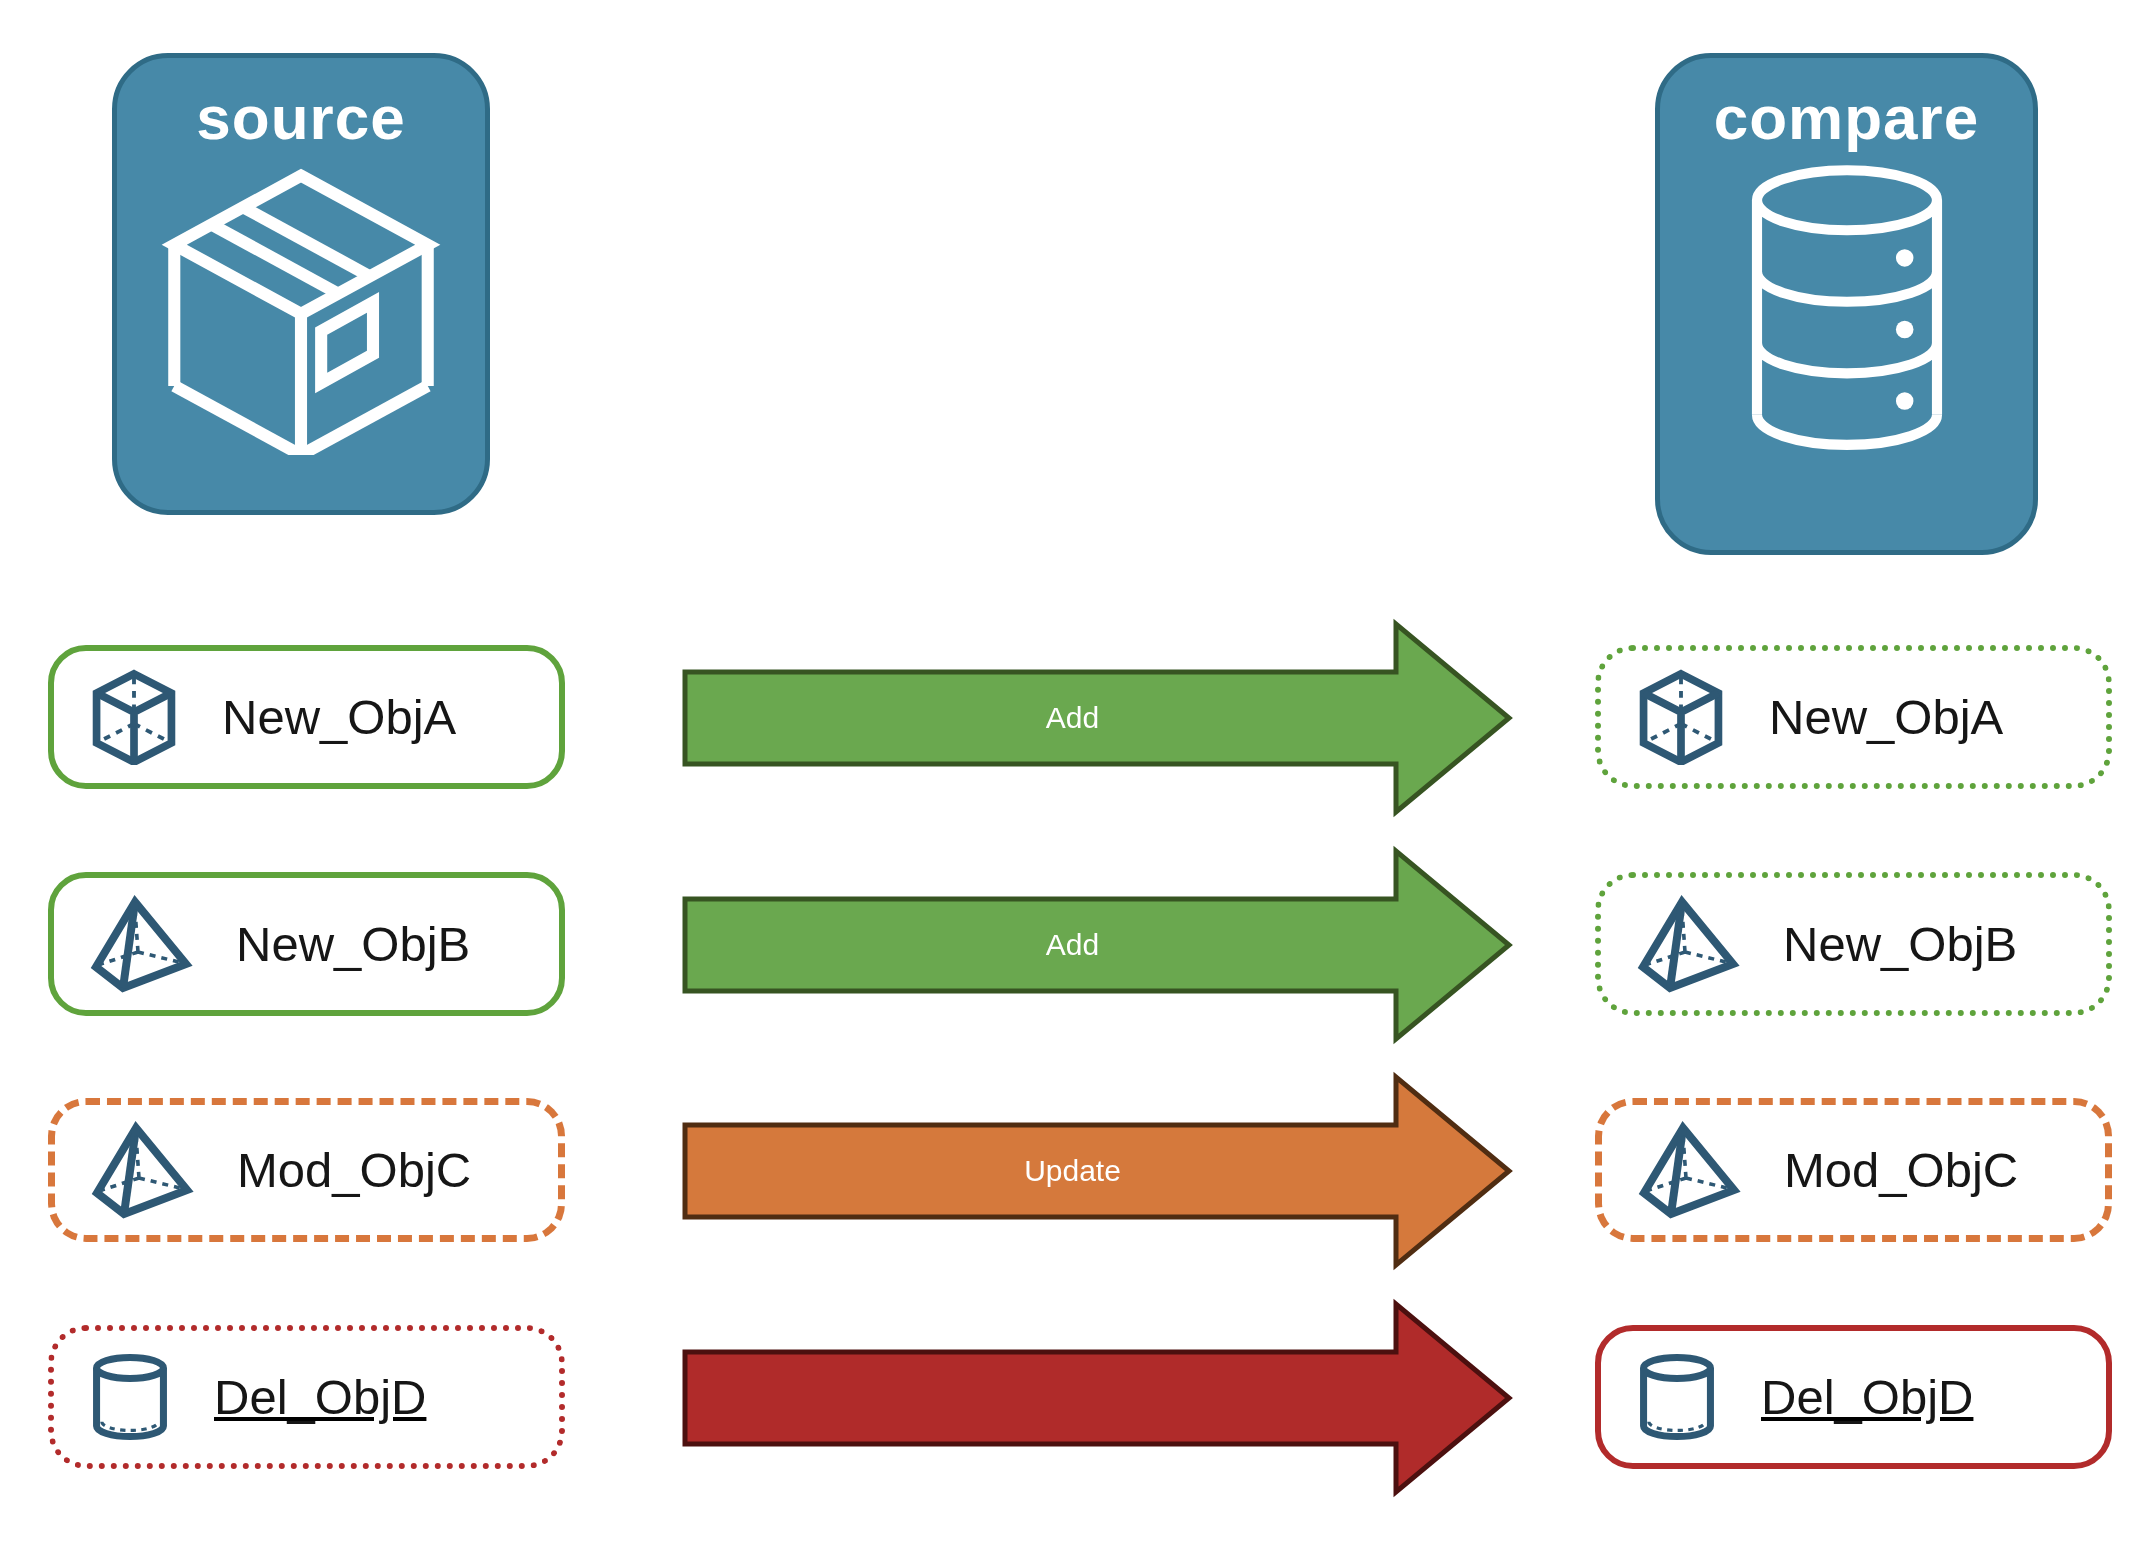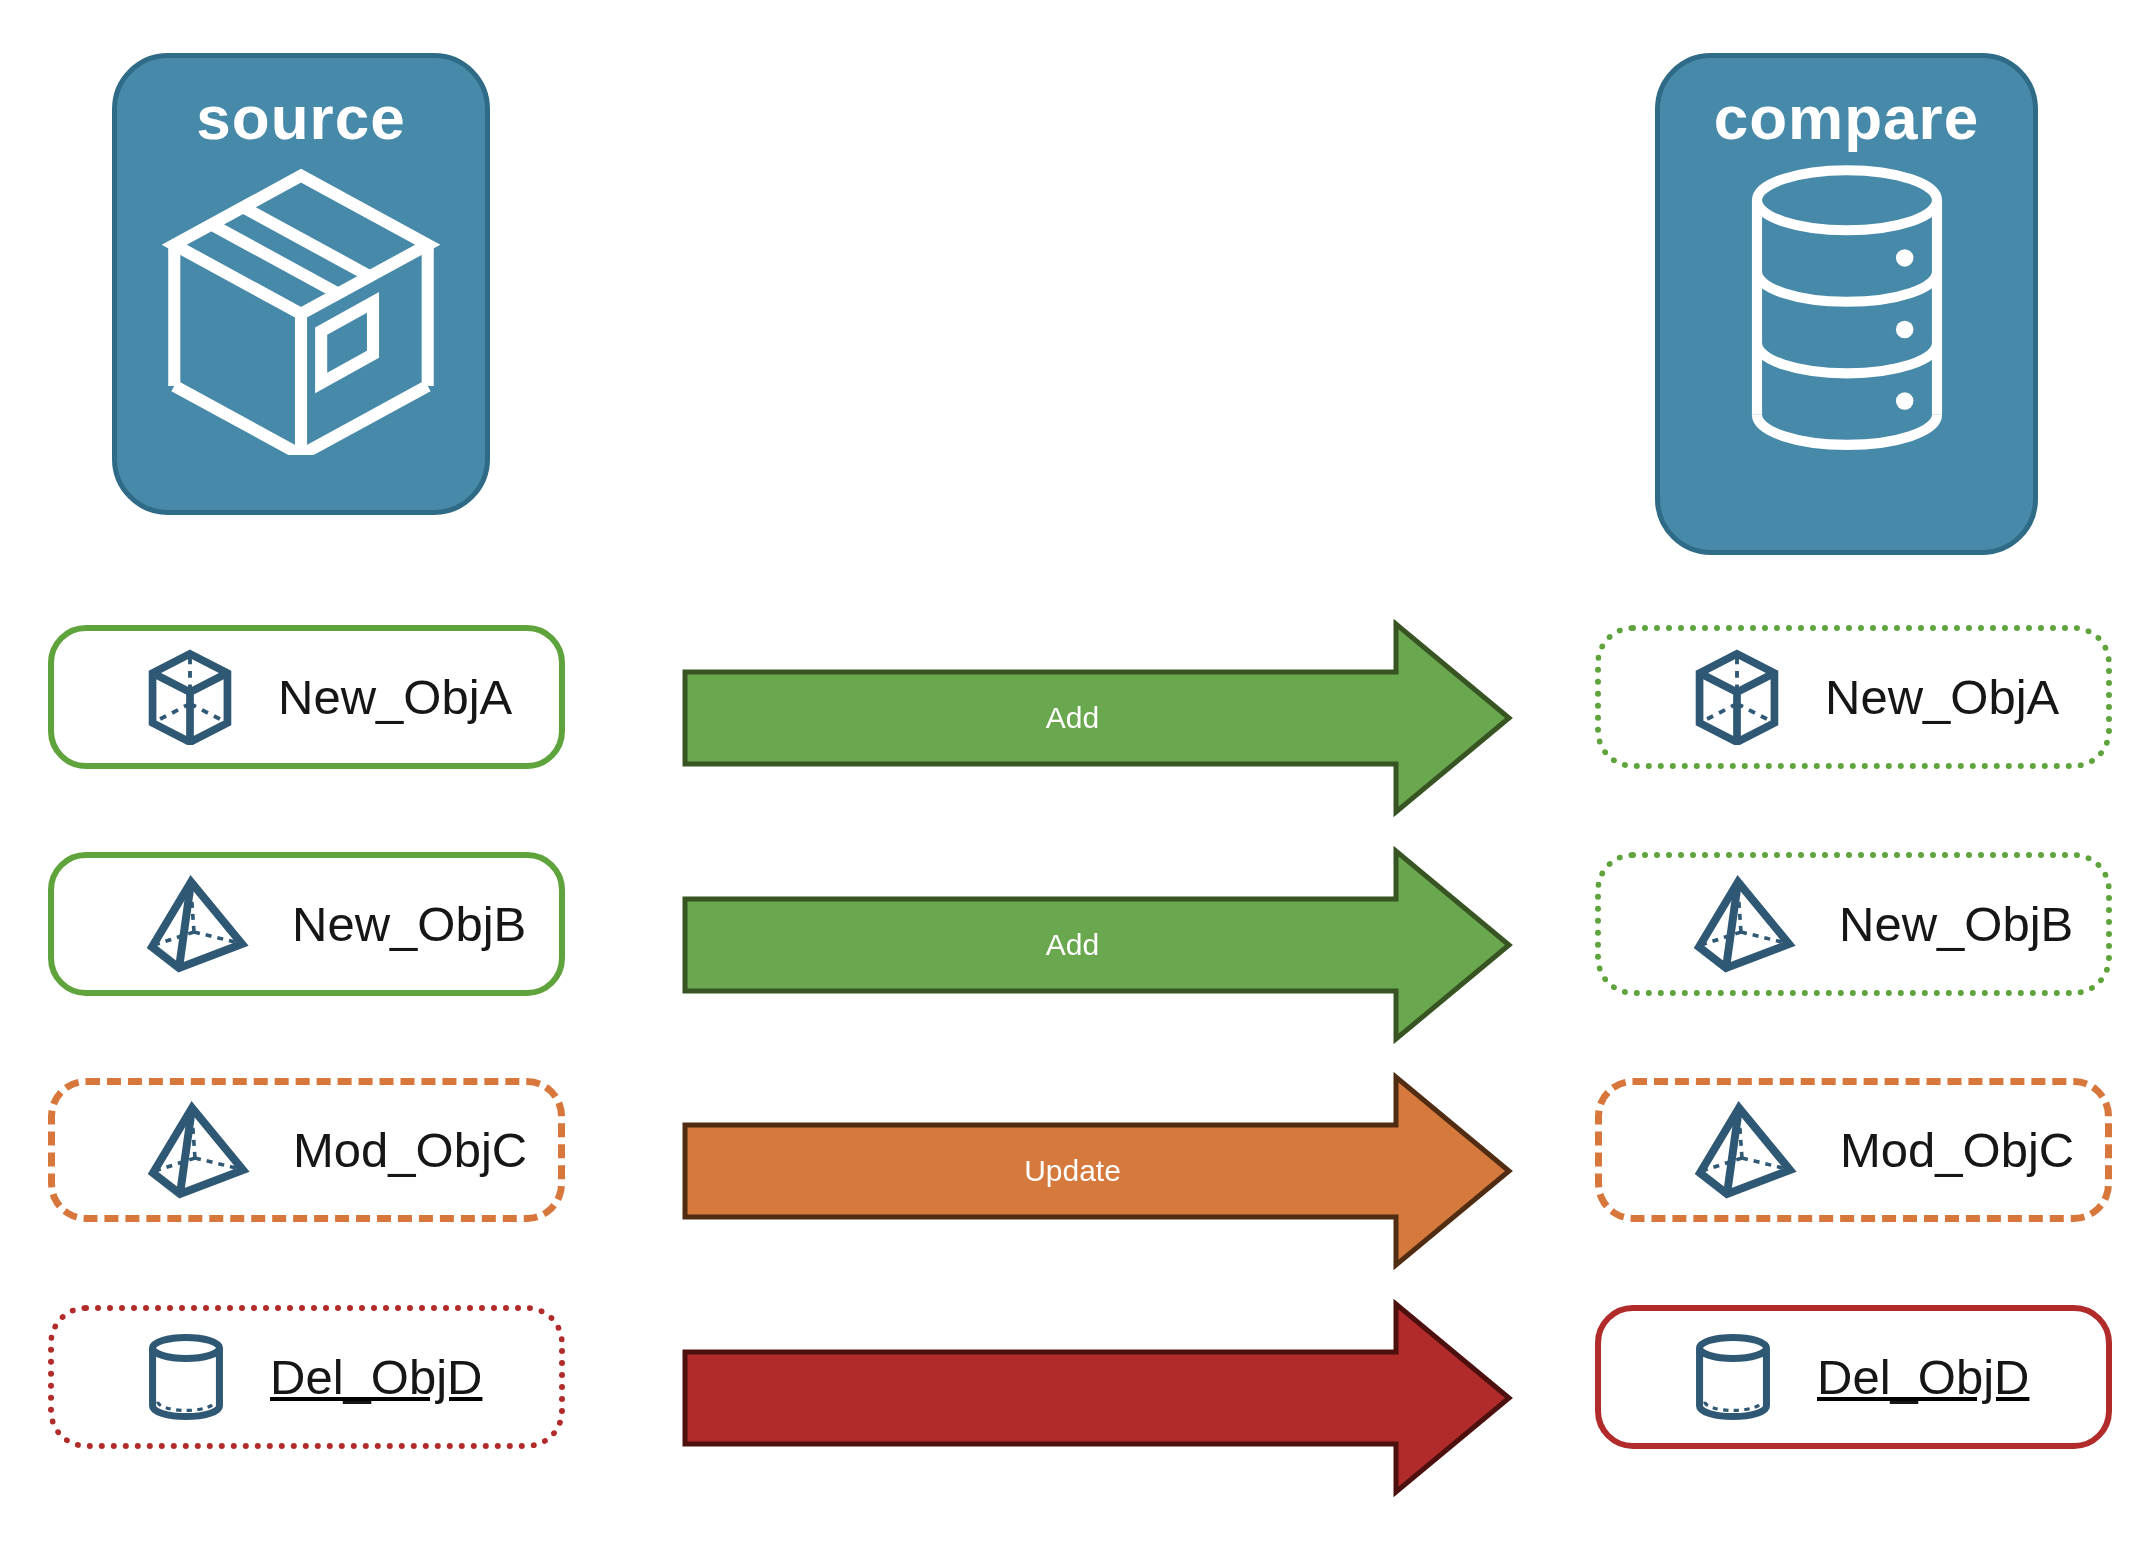--- a/index.html
+++ b/index.html
@@ -23,21 +23,21 @@
 
   
   .row-arrow{position:absolute;left:682px;width:831px;height:200px;}
   .row-arrow svg{position:absolute;left:0;top:0;}
   .row-arrow .arrow-label{left:0;top:51px;width:717px;height:98px;font-size:30px;margin-left:32px;}
   .row-arrow.r1{top:618px;} .row-arrow.r2{top:845px;}
   .row-arrow.r3{top:1071px;} .row-arrow.r4{top:1298px;}
 
   
   .card{position:absolute;width:517px;height:144px;background:#ffffff;border-radius:38px;
-        display:flex;align-items:center;padding-left:88px;gap:40px;box-sizing:border-box;}
+        display:flex;align-items:center;padding-left:32px;gap:40px;box-sizing:border-box;margin-top:20px;}
   .card.left{left:48px;} .card.right{left:1595px;}
   .card.r1{top:625px;} .card.r2{top:852px;} .card.r3{top:1078px;} .card.r4{top:1305px;text-decoration:underline;}
   .obj-label{font-size:49px;color:#161616;white-space:nowrap;}
   .obj-icon{flex:none;}
   .icon-cube{width:96px;height:96px;}
   .icon-pyramid{width:110px;height:100px;}
   .icon-cylinder{width:88px;height:104px;}
 
   
   .b-green-solid {border:6px solid  #5FA33C;}

